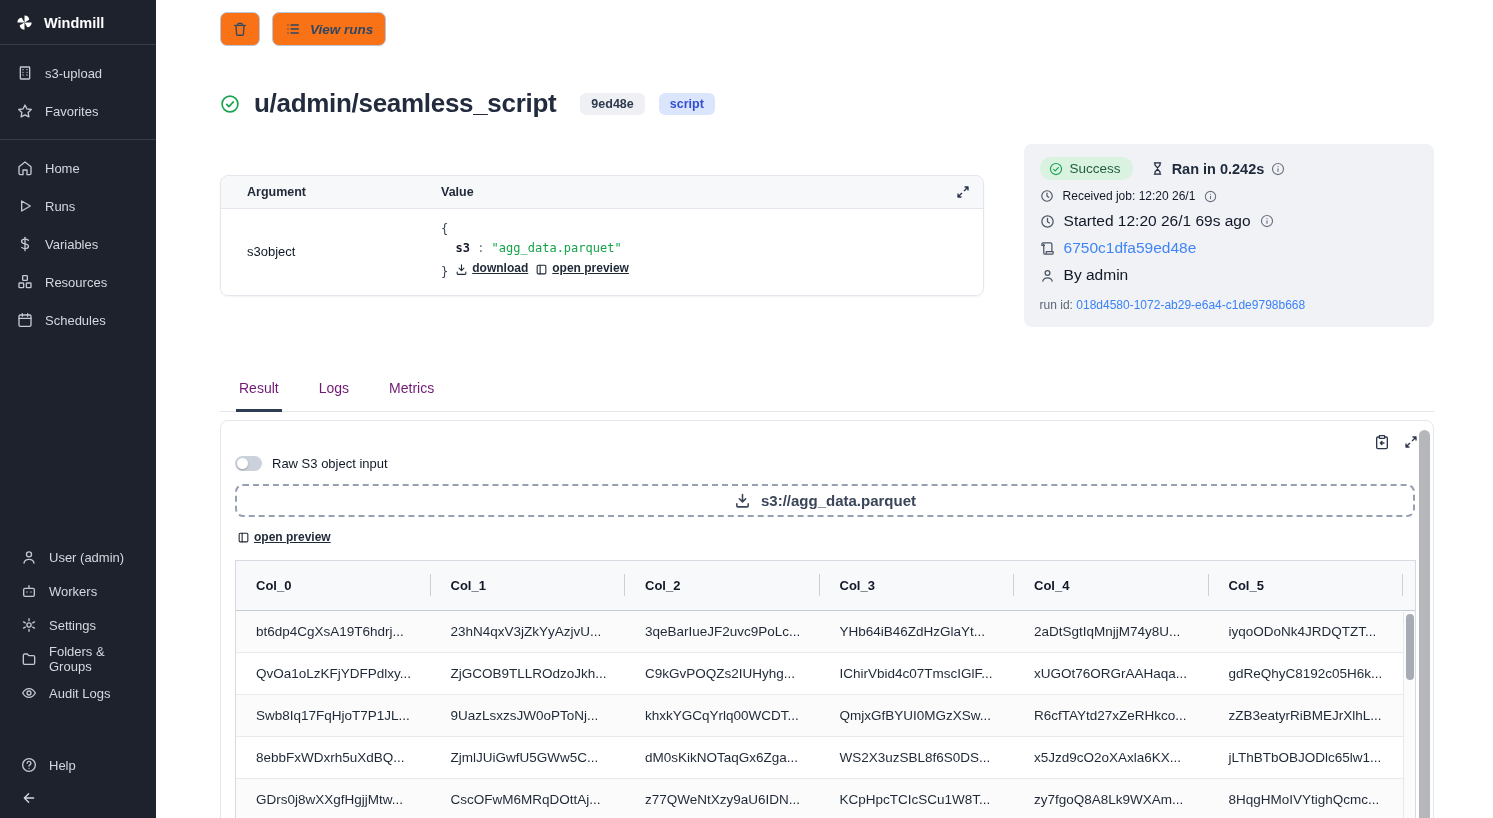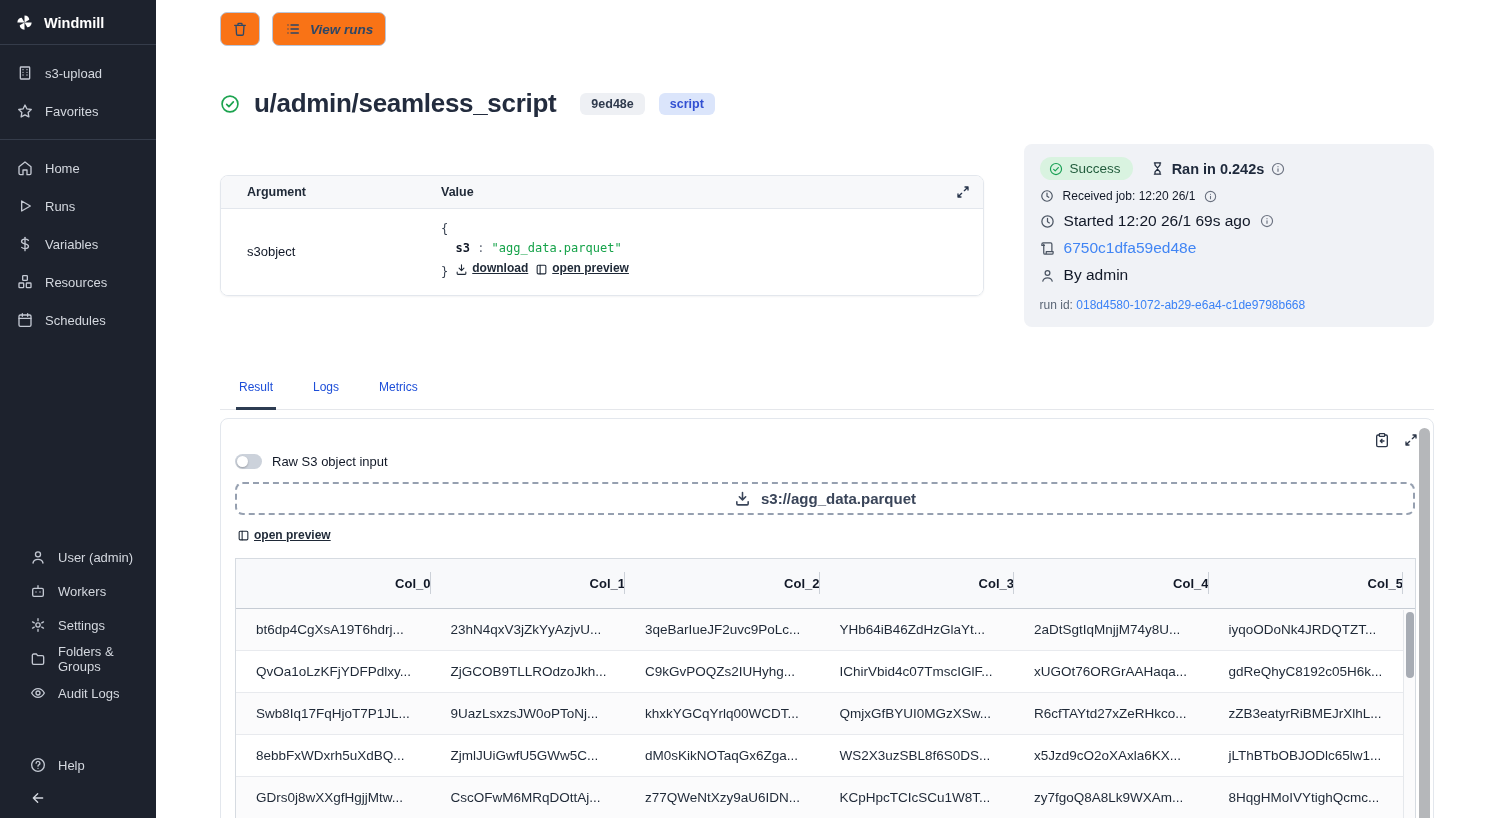--- a/index.html
+++ b/index.html
@@ -12,21 +12,21 @@
   .ic { width:16px; height:16px; flex:none; }
 
   
   .sidebar { position:absolute; left:0; top:0; bottom:0; width:156px; background:#1d222d; }
   .logo-row { display:flex; align-items:center; gap:10px; padding:13px 15px 12px; color:#fff; font-weight:700; font-size:14.5px; }
   .logo-row .ic { width:19px; height:19px; }
   .sdiv { height:1px; background:#353c4a; }
   .nav { padding:9px 0; }
   .nav-item { display:flex; align-items:center; gap:12px; height:38px; padding:0 17px; color:#d4d8df; font-size:13px; cursor:pointer; }
   .nav-item .ic { color:#c3c8d2; }
-  .sb-bottom { position:absolute; top:540px; left:13px; right:0; }
+  .sb-bottom { position:absolute; top:540px; left:4px; right:0; }
   .sb-bottom .nav-item { height:34px; }
   .help-gap { margin-top:38px; }
   .back-row { padding:8px 17px; color:#d4d8df; }
 
   
   .main { position:absolute; left:156px; top:0; right:0; bottom:0; padding:12px 59px 0 64px; }
 
   .toolbar { display:flex; align-items:flex-start; justify-content:space-between; }
   .tb-left, .tb-right { display:flex; gap:12px; }
   .btn-ghost { display:inline-flex; align-items:center; gap:9px; height:34px; padding:0 12px; background:#f97316;
@@ -68,42 +68,42 @@
   .st-dur { display:flex; align-items:center; gap:7px; margin-left:8px; font-size:14.5px; font-weight:600; color:#1e293b; }
   .st-sm { font-size:12px; }
   .st-md { font-size:15.5px; }
   .ic-dim { color:#4b5563; }
   .ic-info { color:#6b7280; }
   .link-blue { color:#4185f4; cursor:pointer; }
   .runid-row { margin-top:14px; margin-bottom:2px; font-size:12px; color:#5b6676; }
   .runid-row a { color:#3b82f6; text-decoration:none; cursor:pointer; }
 
   .tabs { display:flex; border-bottom:1px solid #e5e7eb; margin-top:53px; padding-left:16px; }
-  .tab { font-size:12px; color:#1d4ed8; padding:0 3px 13px; margin-right:34px; border-bottom:3px solid transparent; margin-bottom:-1px; cursor:pointer; }
+  .tab { font-size:14px; color:#701a75; padding:0 3px 13px; margin-right:34px; border-bottom:3px solid transparent; margin-bottom:-1px; cursor:pointer; }
   .tab.active { border-bottom-color:#2d3c52; }
 
   .result-panel { position:relative; margin-top:8px; border:1px solid #e3e7ed; border-radius:8px; height:500px;
     padding:11px 14px; background:#fff; }
   .rp-top { display:flex; align-items:flex-start; justify-content:space-between; }
   .toggle-wrap { display:flex; align-items:center; gap:10px; margin-top:24px; }
   .tgl { width:27px; height:15px; border-radius:8px; background:#ccd2db; position:relative; cursor:pointer; }
   .tgl::after { content:""; position:absolute; left:2px; top:2px; width:11px; height:11px; background:#fff; border-radius:50%;
     box-shadow:0 1px 2px rgba(0,0,0,.25); }
   .toggle-label { font-size:13px; color:#111827; }
   .rp-icons { display:flex; gap:13px; color:#2c3648; margin-top:2px; }
   .rp-icons .ic { cursor:pointer; }
   .dash-box { margin-top:13px; height:33px; border:2px dashed #96a0b0; border-radius:8px; display:flex; align-items:center;
     justify-content:center; gap:10px; color:#3a4559; font-weight:700; font-size:15px; cursor:pointer; margin-right:4px; }
   .dash-box .ic { width:17px; height:17px; }
   .preview-row { margin:13px 0 11px 2px; }
 
   .data-table { position:relative; border:1px solid #d6dbe1; margin-right:3px; background:#fff; }
   .dt-head { display:flex; background:#f8f9fb; border-bottom:1px solid #c6ccd4; height:50px; align-items:center;
     font-weight:700; font-size:13px; color:#111827; padding-right:12px; }
-  .dt-hcell { flex:1; padding-left:20px; position:relative;text-align:right; }
+  .dt-hcell { flex:1; padding-left:20px; position:relative; }
   .dt-hcell::after { content:""; position:absolute; right:0; top:50%; transform:translateY(-50%); height:22px; width:1px; background:#ccd1d8; }
   .dt-row { display:flex; height:42px; align-items:center; border-bottom:1px solid #e8eaee; font-size:13.5px; color:#1f2937;
     background:#fff; padding-right:12px; }
   .dt-row:nth-child(even) { background:#fbfbfc; }
   .dt-cell { flex:1; padding-left:20px; white-space:nowrap; overflow:hidden; }
   .dt-partial { height:31px; background:#f7f8f9; }
   .dt-scroll { position:absolute; top:51px; right:0; bottom:0; width:12px; background:#fbfbfc; border-left:1px solid #e5e8ec; }
   .dt-thumb { position:absolute; top:2px; left:2px; width:8px; height:66px; border-radius:4px; background:#a7acb4; cursor:grab; }
   .panel-scroll { position:absolute; top:9px; right:3px; width:11px; bottom:0; }
   .panel-thumb { position:absolute; top:0; left:0; width:11px; height:100%; background:#b5b7ba; border-radius:6px; cursor:grab; }

